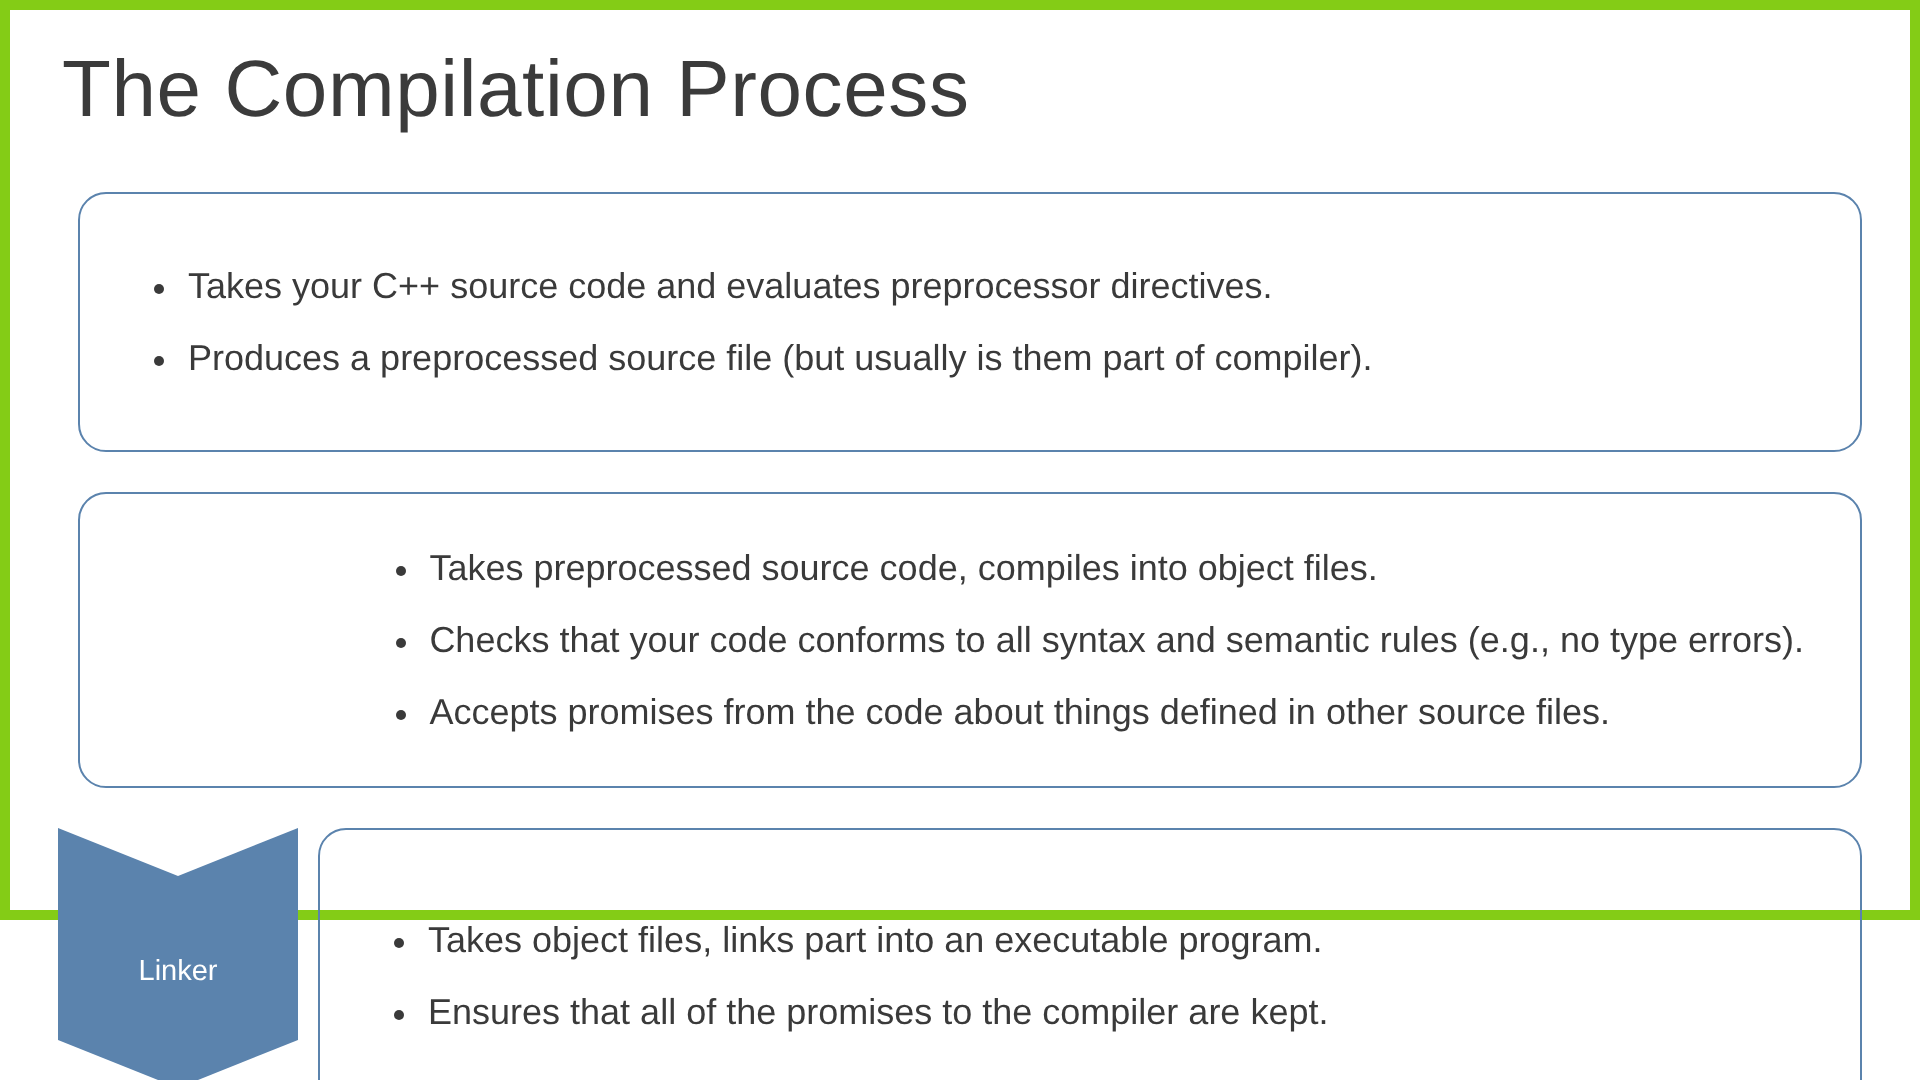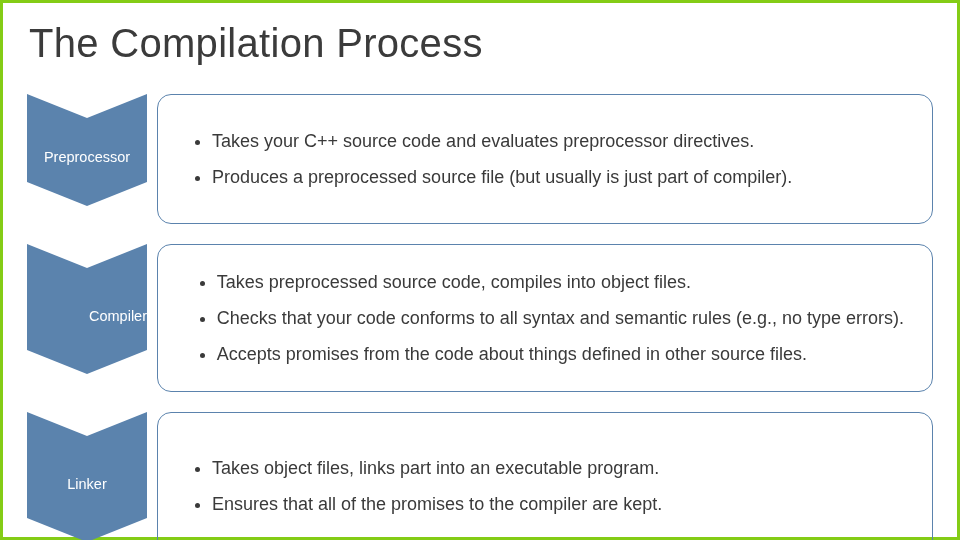--- a/index.html
+++ b/index.html
@@ -8,22 +8,22 @@
     width: 960px;
     height: 540px;
     background: #fff;
     font-family: "Segoe UI", "Helvetica Neue", Arial, sans-serif;
     color: #3a3a3a;
     overflow: hidden;
   }
   .slide {
     box-sizing: border-box;
     width: 960px;
-    height: 540px;
-    border: 3px solid #84cc16;
+    height: 460px;
+    border: 5px solid #84cc16;
     padding: 18px 24px 10px 24px;
     position: relative;
   }
   .title {
     font-size: 40px;
     font-weight: 300;
     letter-spacing: 0.3px;
     margin: 0 0 28px 2px;
     color: #3b3b3b;
   }
@@ -116,41 +116,29 @@
   .stage-3 .chevron .point { top: 106px; }
 </style>
 </head>
 <body>
 
 <div class="slide">
 
   <h1 class="title">The Compilation Process</h1>
 
   <div class="stage stage-1">
-    <div class="chevron">
-      <div class="body"></div>
-      <div class="notch"></div>
-      <div class="point"></div>
-      <div class="label">Preprocessor</div>
-    </div>
     <div class="desc">
       <ul>
         <li>Takes your C++ source code and evaluates preprocessor directives.</li>
-        <li>Produces a preprocessed source file (but usually is just part of compiler).</li>
+        <li>Produces a preprocessed source file (but usually is them part of compiler).</li>
       </ul>
     </div>
   </div>
 
   <div class="stage stage-2">
-    <div class="chevron">
-      <div class="body"></div>
-      <div class="notch"></div>
-      <div class="point"></div>
-      <div class="label">Compiler</div>
-    </div>
     <div class="desc">
       <ul>
         <li>Takes preprocessed source code, compiles into object files.</li>
         <li>Checks that your code conforms to all syntax and semantic rules (e.g., no type errors).</li>
         <li>Accepts promises from the code about things defined in other source files.</li>
       </ul>
     </div>
   </div>
 
   <div class="stage stage-3">

